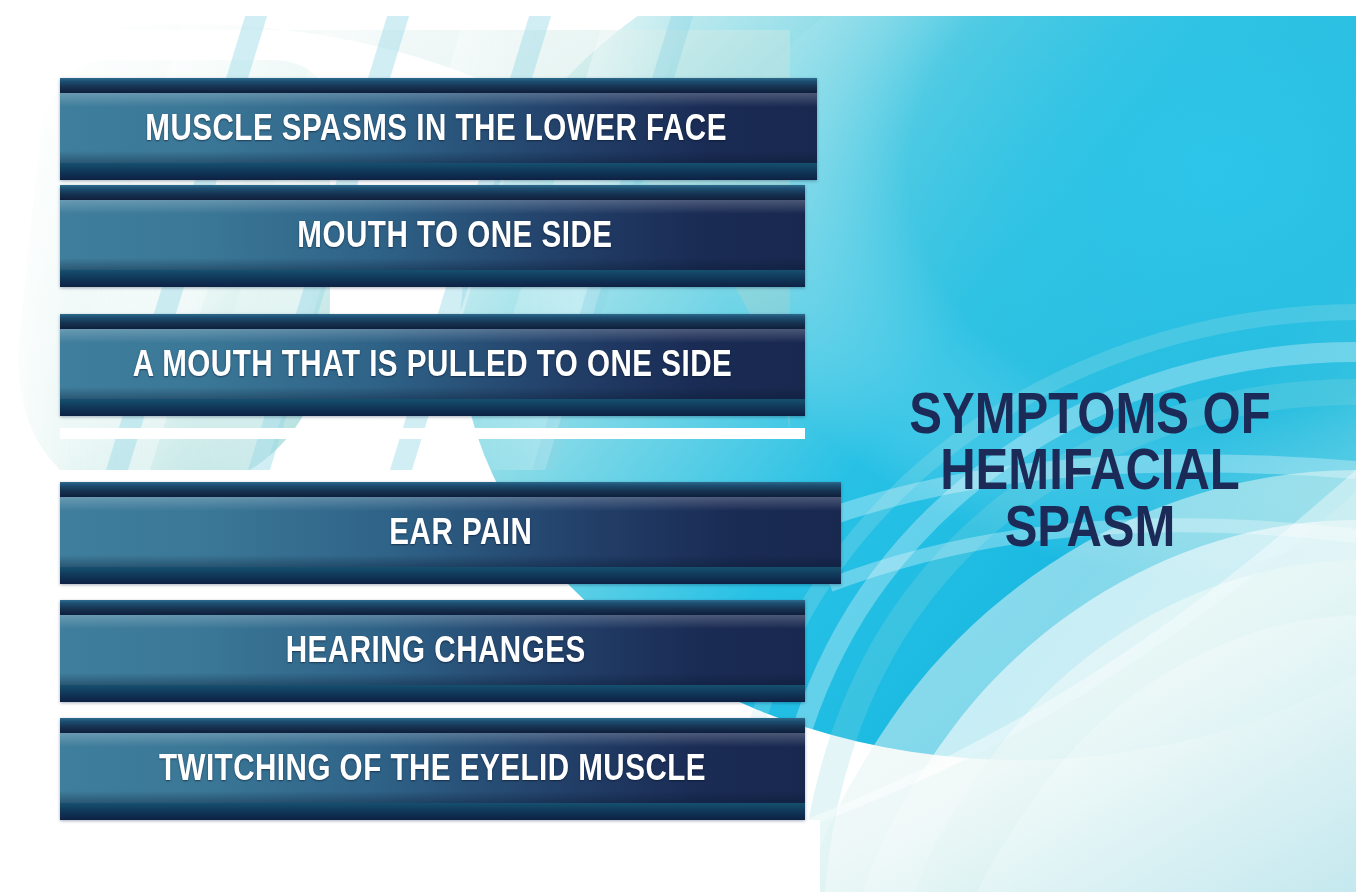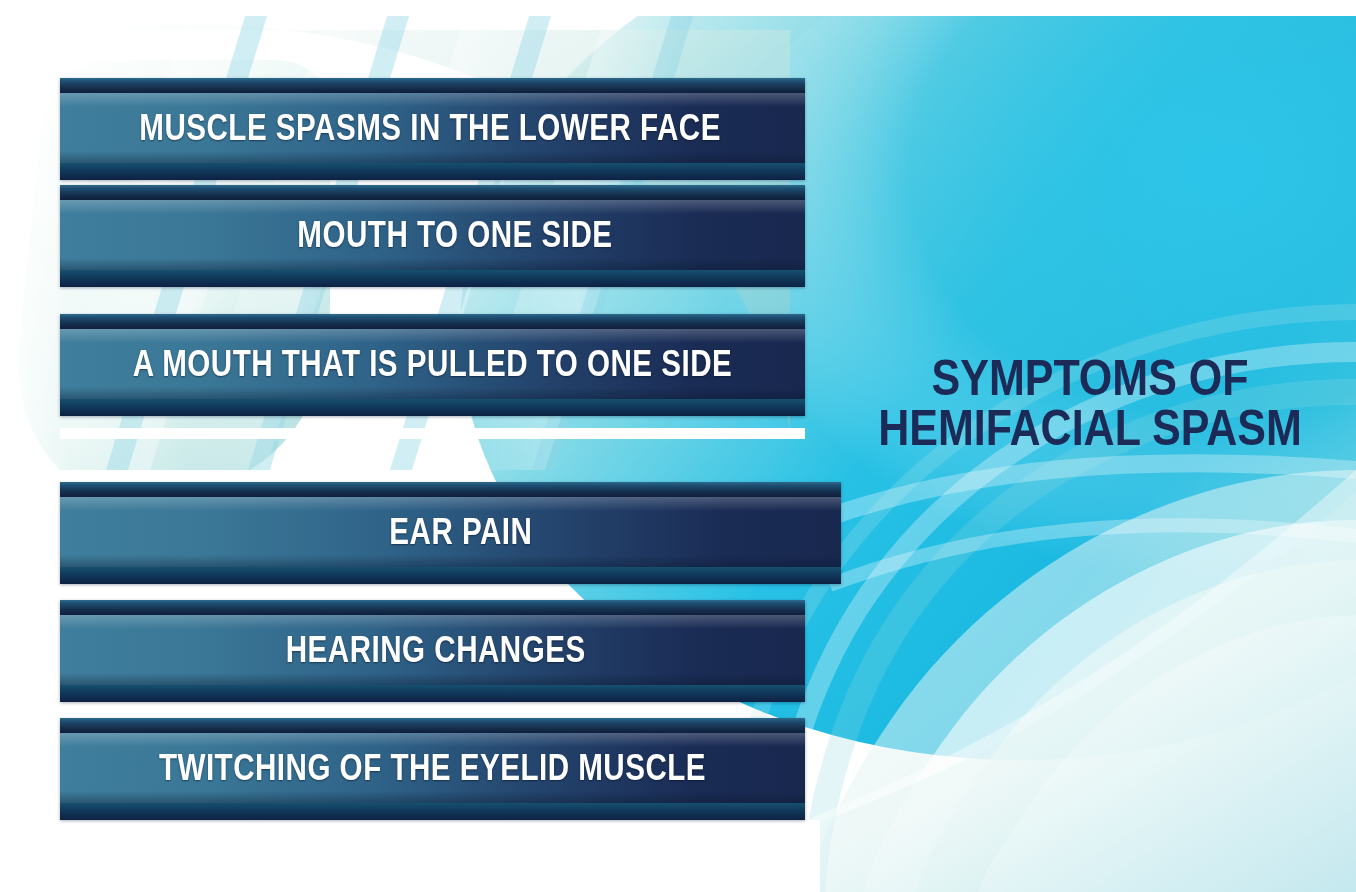--- a/index.html
+++ b/index.html
@@ -30,41 +30,41 @@
      background:linear-gradient(180deg,rgba(0,0,0,0),rgba(8,24,48,.38));}
 
   .bar .label{position:absolute;left:0;right:0;top:15px;bottom:17px;
      display:flex;align-items:center;justify-content:center;
      color:#ffffff;white-space:nowrap;
      font-family:"Liberation Sans","DejaVu Sans",sans-serif;
      font-weight:700;font-size:37px;letter-spacing:.6px;
      transform:scaleX(.80);transform-origin:center center;
      text-shadow:0 1px 2px rgba(4,16,38,.55);}
 
-  .bar.b1{top:78px;height:102px;}
+  .bar.b1{top:78px;height:102px;padding-left:12px;}
   .bar.b2{top:185px;height:102px;}
   .bar.b3{top:314px;height:102px;}
   .bar.b4{top:482px;height:102px;padding-left:36px;}
   .bar.b5{top:600px;height:102px;}
   .bar.b6{top:718px;height:102px;}
 
   .bar.b1 .label{padding-right:6px;}
   .bar.b2 .label{padding-left:56px;}
   .bar.b4 .label{padding-left:26px;}
   .bar.b5 .label{padding-left:8px;}
 
   
   #divider{position:absolute;left:60px;top:428px;width:745px;height:11px;
            background:#ffffff;}
 
   
-  #title{position:absolute;left:830px;top:354px;width:520px;
+  #title{position:absolute;left:830px;top:385px;width:520px;
          text-align:center;color:#1b2a56;
          font-family:"Liberation Sans","DejaVu Sans",sans-serif;
-         font-weight:700;font-size:50px;line-height:.99;letter-spacing:0px;}
+         font-weight:700;font-size:57px;line-height:.99;letter-spacing:0px;}
   #title .ln{display:block;transform:scaleX(.86);transform-origin:center center;}
 </style>
 </head>
 <body>
 
 <div id="stage">
 
   <div class="bg">
     <svg class="bgsvg" viewBox="0 0 1356 892" preserveAspectRatio="none">
       <defs>

